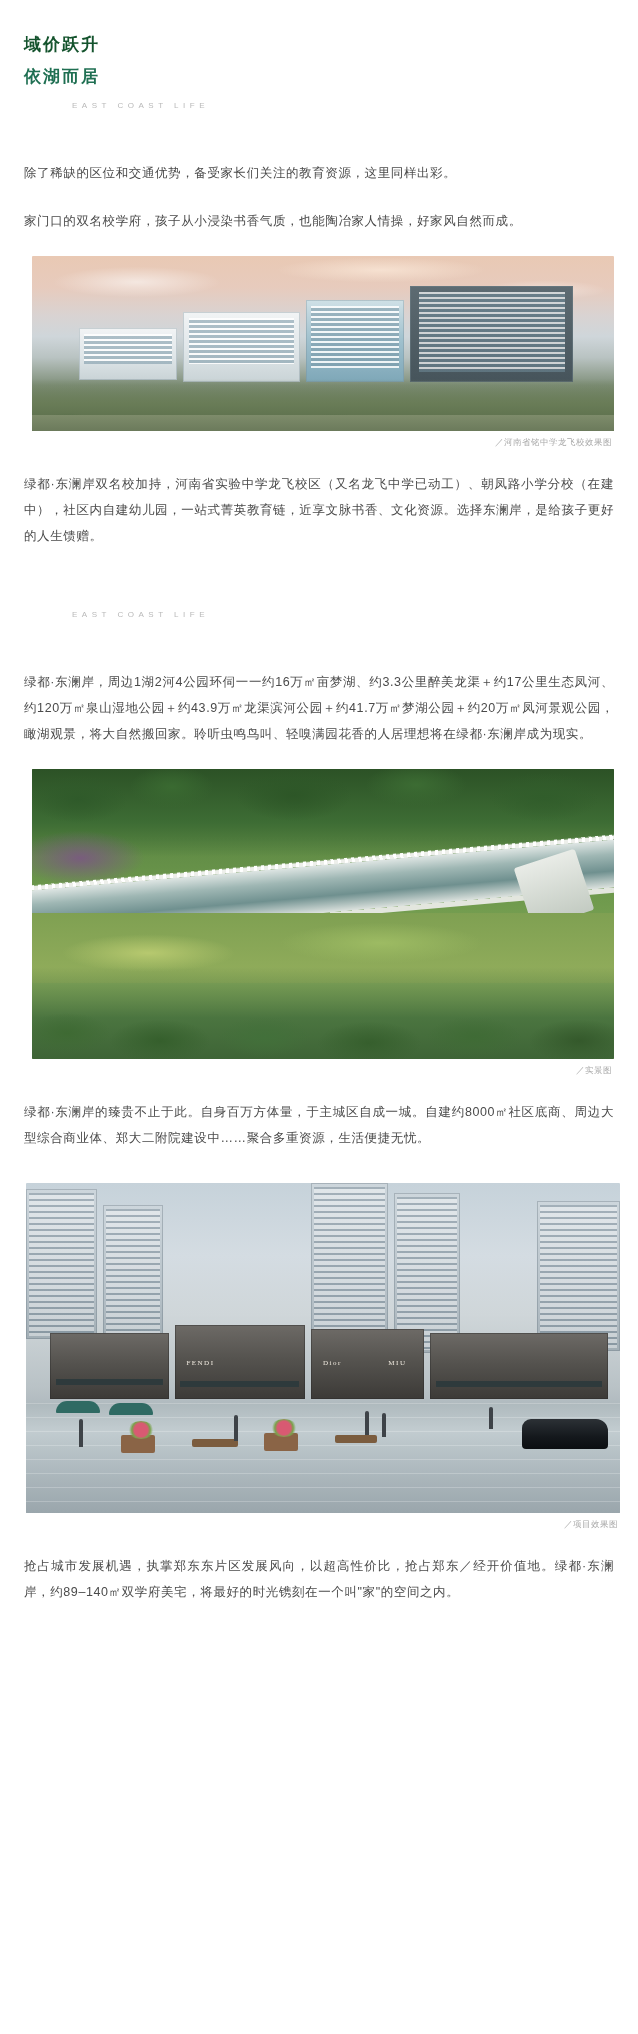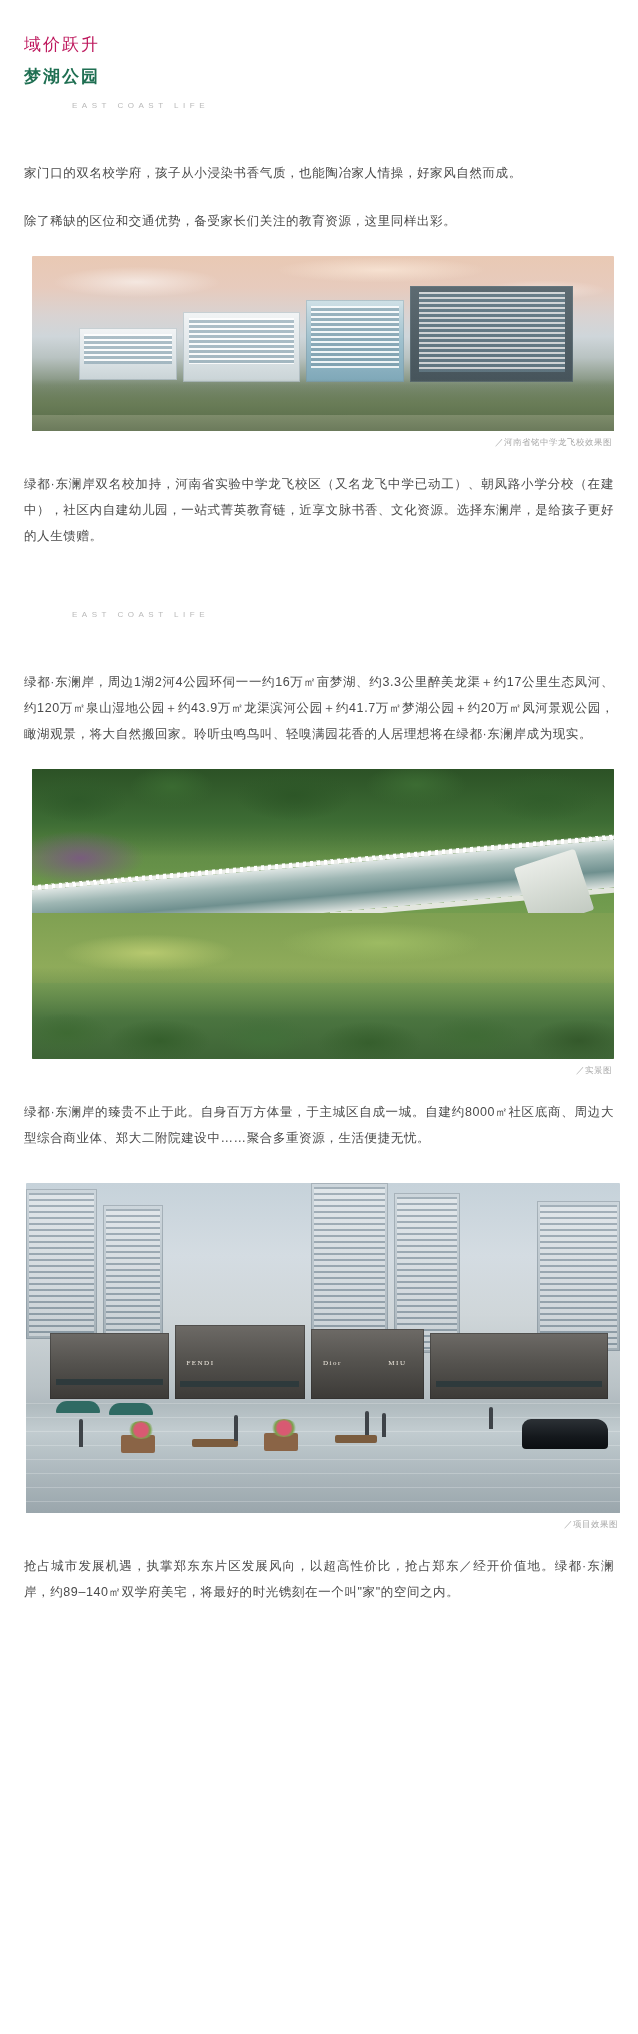--- a/index.html
+++ b/index.html
@@ -22,22 +22,22 @@
   }
   .spacer-top { height: 30px; }
 
   
   .section-head {
     padding: 0 24px;
     margin-bottom: 18px;
   }
   .section-head .line1 {
     font-size: 17px;
-    font-weight: normal;
-    color: #be185d;
+    font-weight: bold;
+    color: #14532d;
     letter-spacing: 2px;
     line-height: 30px;
   }
   .section-head .line2 {
     font-size: 17px;
     font-weight: bold;
     color: #1f6f52;
     letter-spacing: 2px;
     line-height: 30px;
     margin-top: 2px;
@@ -265,28 +265,28 @@
 </style>
 </head>
 <body>
 
 <div class="page">
 
   <div class="spacer-top"></div>
 
   <div class="section-head">
     <div class="line1">域价跃升</div>
-    <div class="line2">梦湖公园</div>
+    <div class="line2">依湖而居</div>
     <div class="eng">EAST COAST LIFE</div>
   </div>
 
   <div class="gap-lg"></div>
 
+  <p class="para">除了稀缺的区位和交通优势，备受家长们关注的教育资源，这里同样出彩。</p>
   <p class="para">家门口的双名校学府，孩子从小浸染书香气质，也能陶冶家人情操，好家风自然而成。</p>
-  <p class="para">除了稀缺的区位和交通优势，备受家长们关注的教育资源，这里同样出彩。</p>
 
   <figure>
     <div class="photo ph-school">
       <div class="sky-cloud"></div>
 
       <div class="blk" style="left:8%; top:72px; width:17%; height:52px;"></div>
       <div class="stripes" style="left:9%; top:78px; width:15%; height:30px;"></div>
 
       <div class="blk" style="left:26%; top:56px; width:20%; height:70px;"></div>
       <div class="stripes" style="left:27%; top:62px; width:18%; height:46px;"></div>

